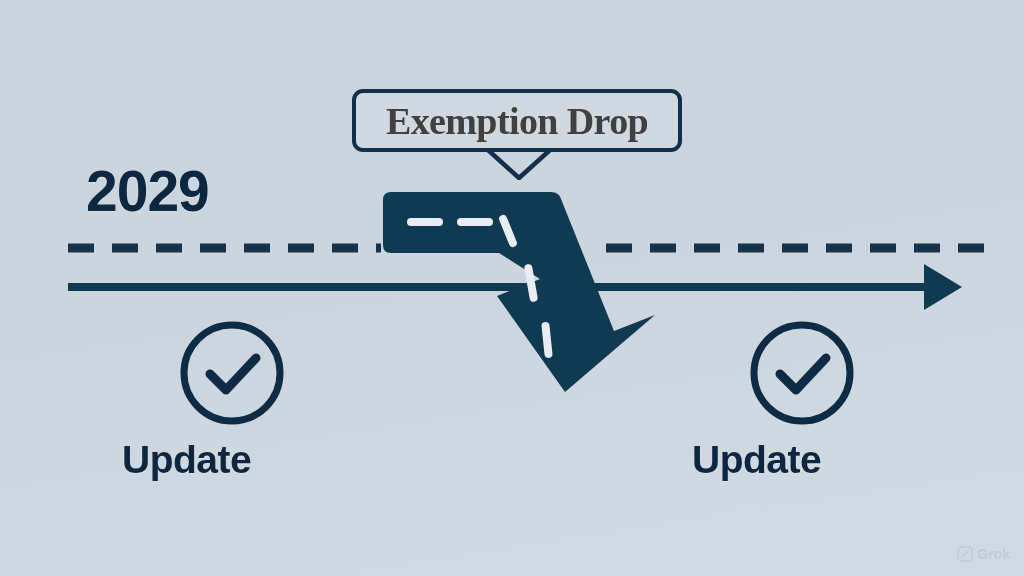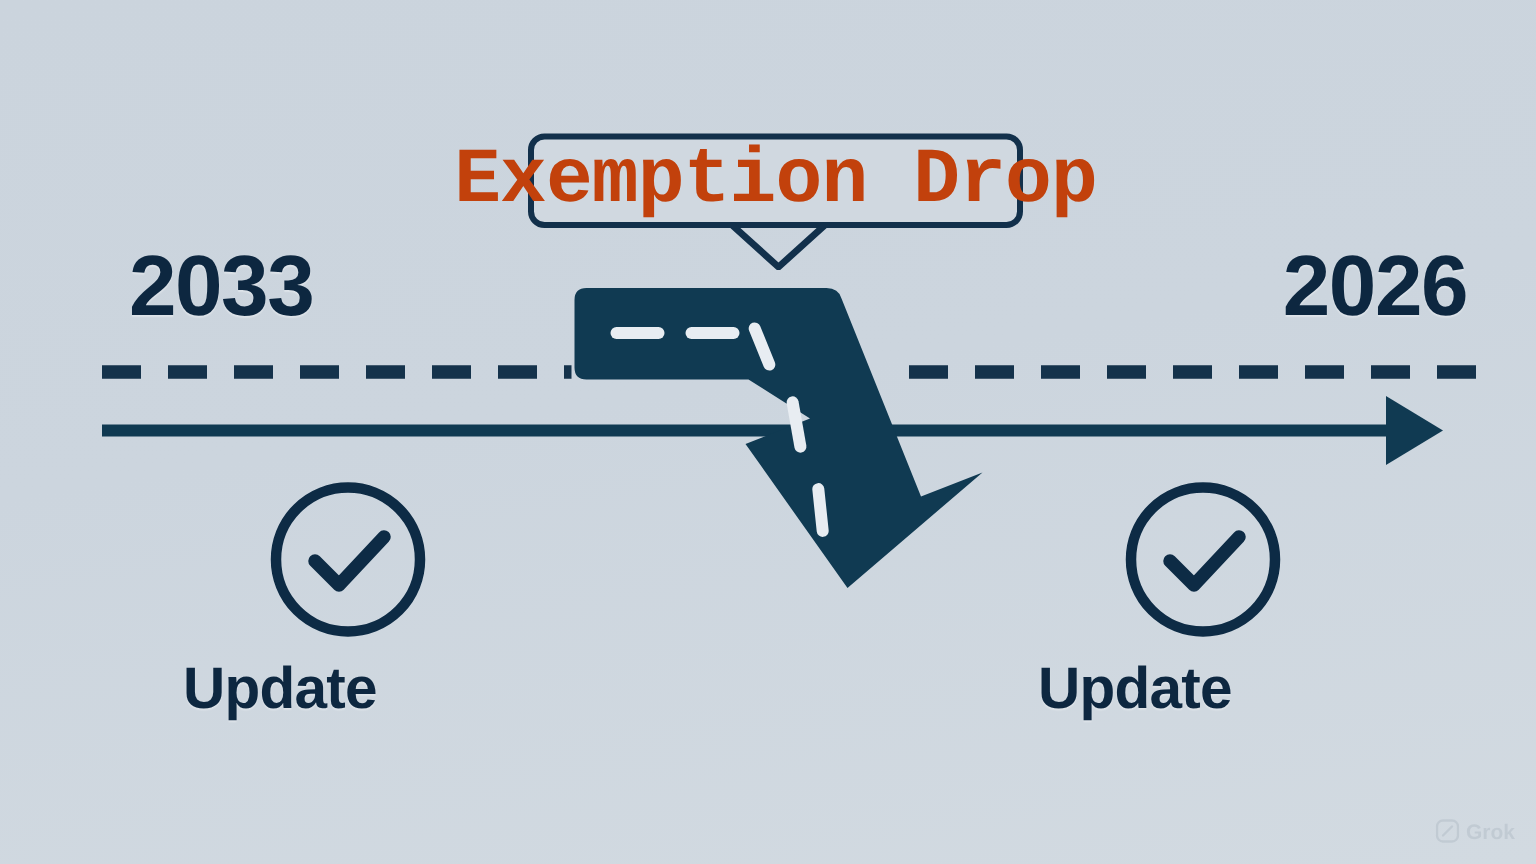--- a/index.html
+++ b/index.html
@@ -68,25 +68,25 @@
     height: 63px;
     box-sizing: border-box;
     border: 4px solid #12304b;
     border-radius: 11px;
     background: #d0d8e0;
     display: flex;
     align-items: center;
     justify-content: center;
   }
   #callout-text {
-    font-family: Liberation Mono, monospace;
+    font-family: Liberation Serif, serif;
     font-weight: bold;
-    font-size: 52px;
+    font-size: 38px;
     letter-spacing: -0.6px;
-    color: #c2410c;
+    color: #404040;
     line-height: 1;
     white-space: nowrap;
   }
   #callout-tail {
     position: absolute;
     left: 486px;
     top: 148px;
     width: 66px;
     height: 32px;
   }
@@ -152,23 +152,22 @@
 
       <rect x="407" y="218" width="36" height="8" rx="4" fill="#e8edf2"></rect>
       <rect x="457" y="218" width="36" height="8" rx="4" fill="#e8edf2"></rect>
 
       <rect x="504" y="214" width="8" height="34" rx="4" fill="#e8edf2" transform="rotate(-22 508 231)"></rect>
       <rect x="527" y="264" width="8" height="38" rx="4" fill="#e8edf2" transform="rotate(-10 531 283)"></rect>
       <rect x="543" y="322" width="8" height="36" rx="4" fill="#e8edf2" transform="rotate(-6 547 340)"></rect>
     </g>
   </svg>
 
-  <div id="year-left" class="year">2033</div>
+  <div id="year-left" class="year">2029</div>
 
-  <div id="year-right" class="year">2026</div>
 
   <div id="callout">
     <span id="callout-text">Exemption Drop</span>
   </div>
 
   <svg id="callout-tail" viewBox="0 0 66 32" xmlns="http://www.w3.org/2000/svg">
     <path d="M 2,2 L 33,30 L 64,2" fill="none" stroke="#12304b" stroke-width="4.5" stroke-linecap="round" stroke-linejoin="round"></path>
   </svg>
 
   <div id="update-left" class="update-group">

